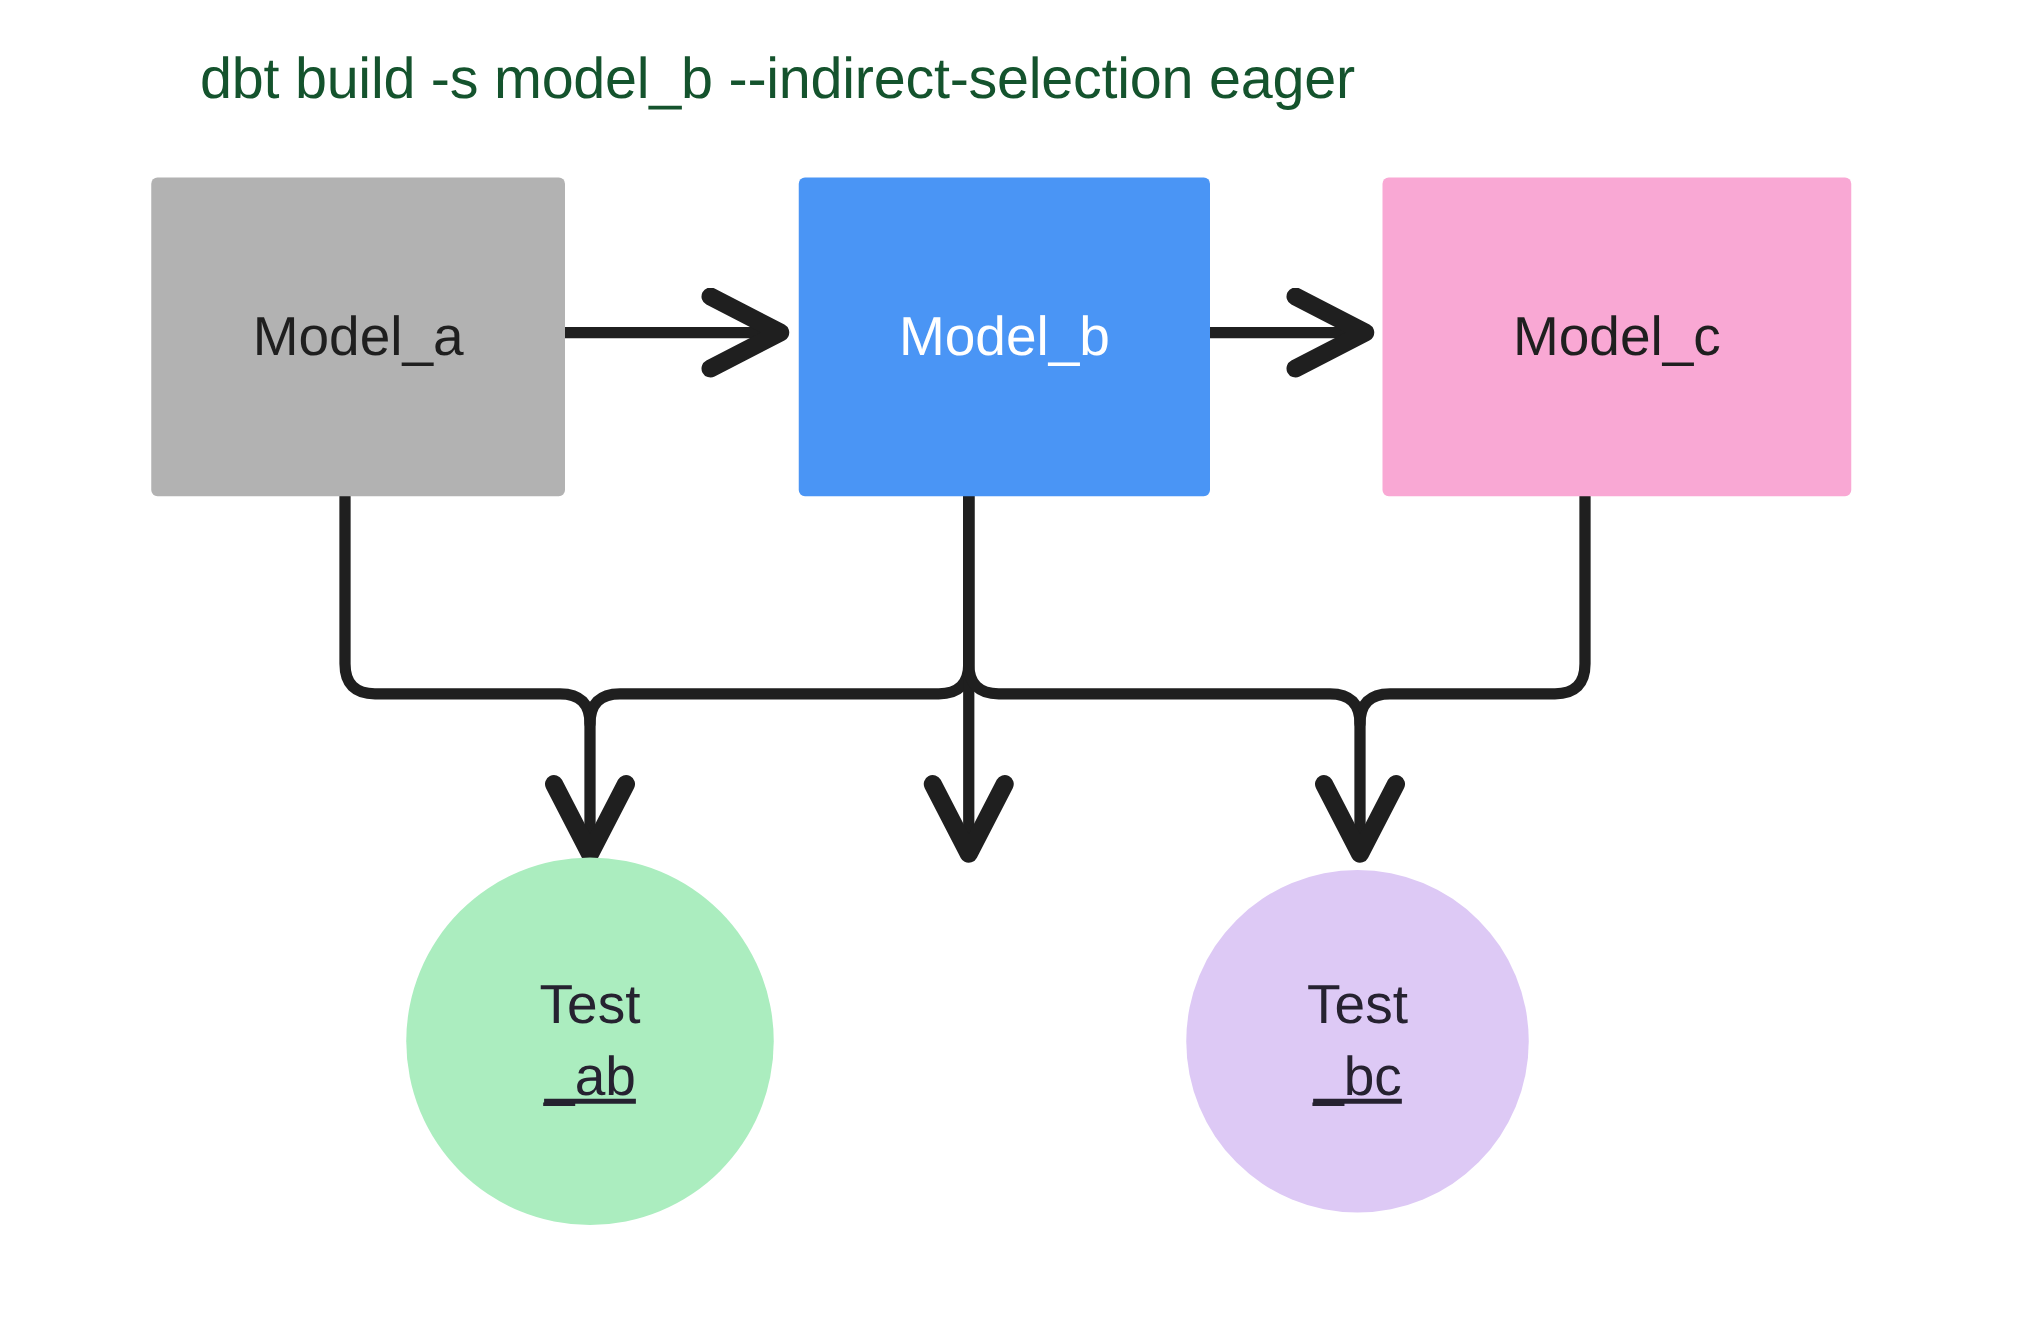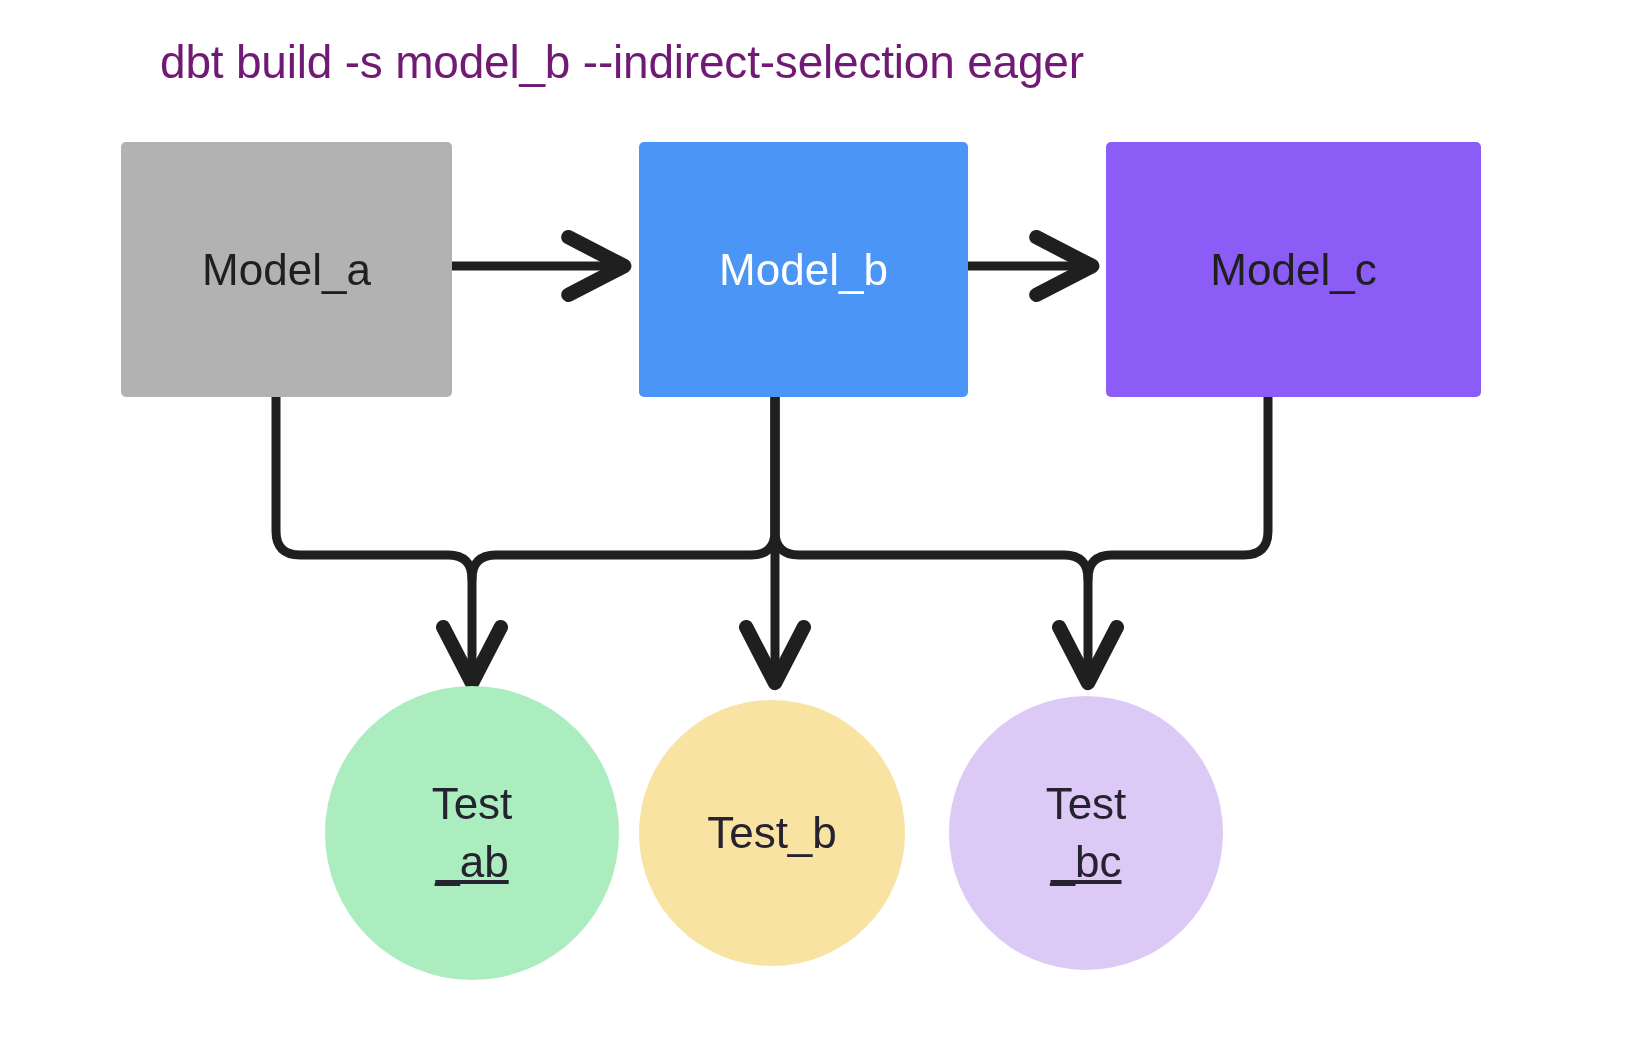--- a/index.html
+++ b/index.html
@@ -14,21 +14,21 @@
     background: #ffffff;
     overflow: hidden;
     font-family: "Liberation Sans", sans-serif;
   }
   #title {
     position: absolute;
     left: 160px;
     top: 30px;
     font-size: 46px;
     line-height: 64px;
-    color: #701a75;
+    color: #14532d;
     white-space: nowrap;
     letter-spacing: -0.2px;
     text-align: right;
   }
   .node-box {
     position: absolute;
     border-radius: 5px;
     display: flex;
     align-items: center;
     justify-content: center;
@@ -108,31 +108,28 @@
   </svg>
 
   <div class="node-box" style="left:639px; top:142px; width:329px; height:255px; background:#4a95f5; color:#ffffff;">
     <span>Model_b</span>
   </div>
 
   <div class="node-box" style="left:121px; top:142px; width:331px; height:255px; background:#b2b2b2; color:#1f1f1f;">
     <span>Model_a</span>
   </div>
 
-  <div class="node-box" style="left:1106px; top:142px; width:375px; height:255px; background:#8b5cf6; color:#1f1f1f;">
+  <div class="node-box" style="left:1106px; top:142px; width:375px; height:255px; background:#f9a8d4; color:#1f1f1f;">
     <span>Model_c</span>
   </div>
 
   <div class="node-circle" style="left:325px; top:686px; width:294px; height:294px; background:#abedbf;">
     <span class="line1">Test</span>
     <span class="line2">_ab</span>
   </div>
 
-  <div class="node-circle single" style="left:639px; top:700px; width:266px; height:266px; background:#f8e3a3;">
-    <span class="line1">Test_b</span>
-  </div>
 
   <div class="node-circle" style="left:949px; top:696px; width:274px; height:274px; background:#ddc9f5;">
     <span class="line1">Test</span>
     <span class="line2">_bc</span>
   </div>
 
 </div>
 
 </body></html>

